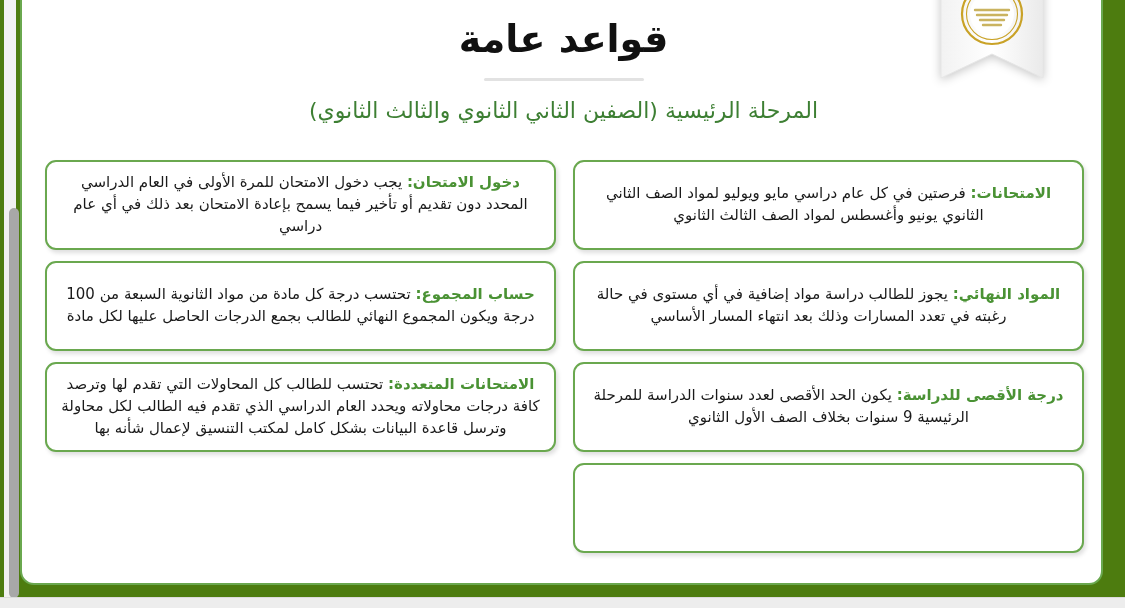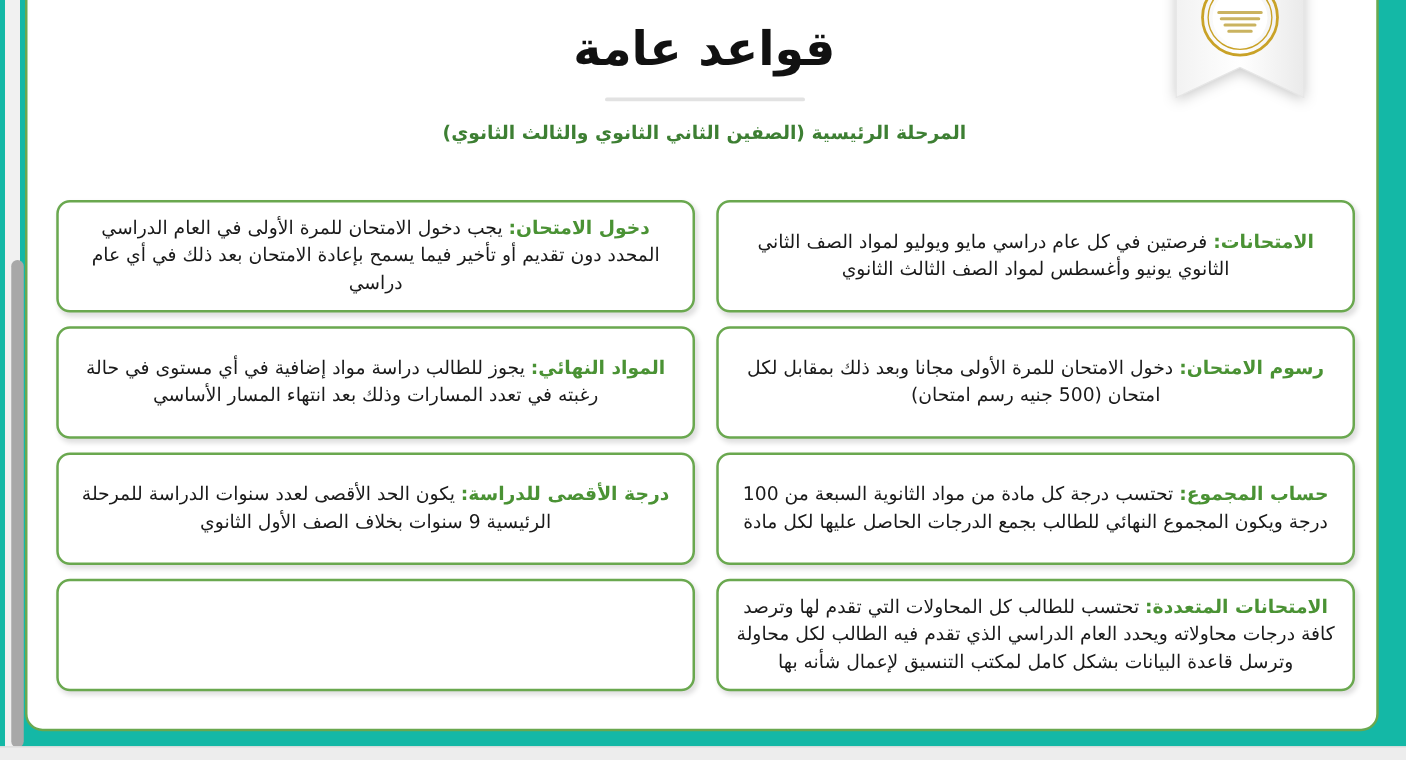--- a/index.html
+++ b/index.html
@@ -12,21 +12,21 @@
     height: 608px;
     overflow: hidden;
     font-family: "DejaVu Sans", "Liberation Sans", sans-serif;
     position: relative;
   }
 
   
   .viewport {
     position: absolute;
     inset: 0;
-    background: #14b8a6;
+    background: #4d7c0f;
   }
   .scroll-track {
     position: absolute;
     left: 4px;
     top: 0;
     width: 12px;
     height: 598px;
     background: #f1f1f1;
   }
   .scroll-thumb {
@@ -79,22 +79,22 @@
     padding-top: 14px;
   }
   .title-divider {
     width: 160px;
     height: 3px;
     background: #e2e2e2;
     border-radius: 2px;
     margin: 14px auto 0 auto;
   }
   .page-subtitle {
-    font-size: 15px;
-    font-weight: bold;
+    font-size: 22px;
+    font-weight: normal;
     color: #3d7f33;
     margin: 16px 0 0 0;
     line-height: 1.3;
   }
 
   
   .ribbon {
     position: absolute;
     left: 911px;
     top: -14px;
@@ -188,25 +188,20 @@
           <span class="card-label">الامتحانات:</span><span> فرصتين في كل عام دراسي مايو ويوليو لمواد الصف الثاني الثانوي يونيو وأغسطس لمواد الصف الثالث الثانوي</span>
         </div>
       </div>
 
       <div class="card">
         <div class="card-text">
           <span class="card-label">دخول الامتحان:</span><span> يجب دخول الامتحان للمرة الأولى في العام الدراسي المحدد دون تقديم أو تأخير فيما يسمح بإعادة الامتحان بعد ذلك في أي عام دراسي</span>
         </div>
       </div>
 
-      <div class="card">
-        <div class="card-text">
-          <span class="card-label">رسوم الامتحان:</span><span> دخول الامتحان للمرة الأولى مجانا وبعد ذلك بمقابل لكل امتحان (500 جنيه رسم امتحان)</span>
-        </div>
-      </div>
 
       <div class="card">
         <div class="card-text">
           <span class="card-label">المواد النهائي:</span><span> يجوز للطالب دراسة مواد إضافية في أي مستوى في حالة رغبته في تعدد المسارات وذلك بعد انتهاء المسار الأساسي</span>
         </div>
       </div>
 
       <div class="card">
         <div class="card-text">
           <span class="card-label">حساب المجموع:</span><span> تحتسب درجة كل مادة من مواد الثانوية السبعة من 100 درجة ويكون المجموع النهائي للطالب بجمع الدرجات الحاصل عليها لكل مادة</span>

